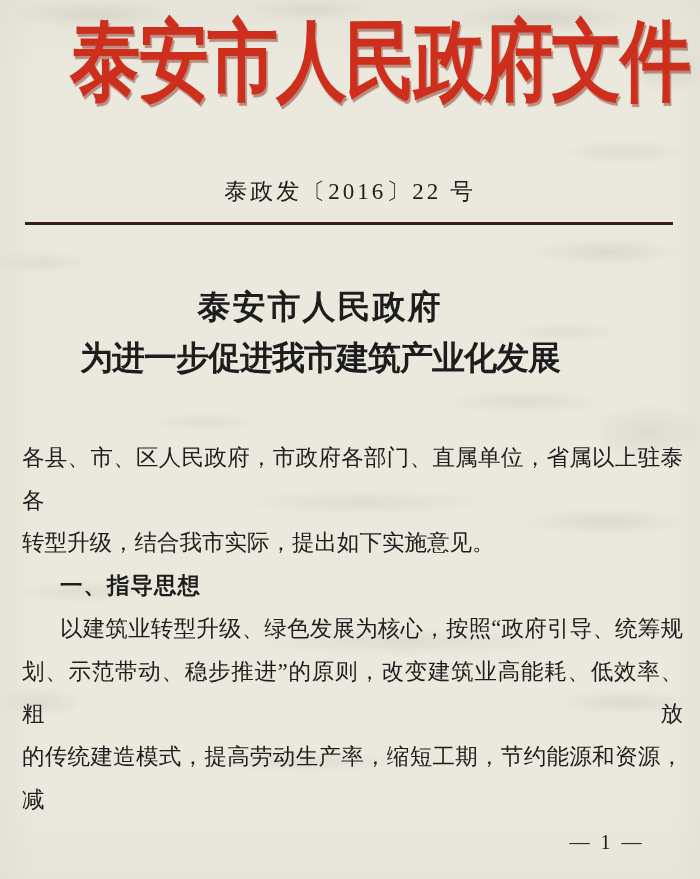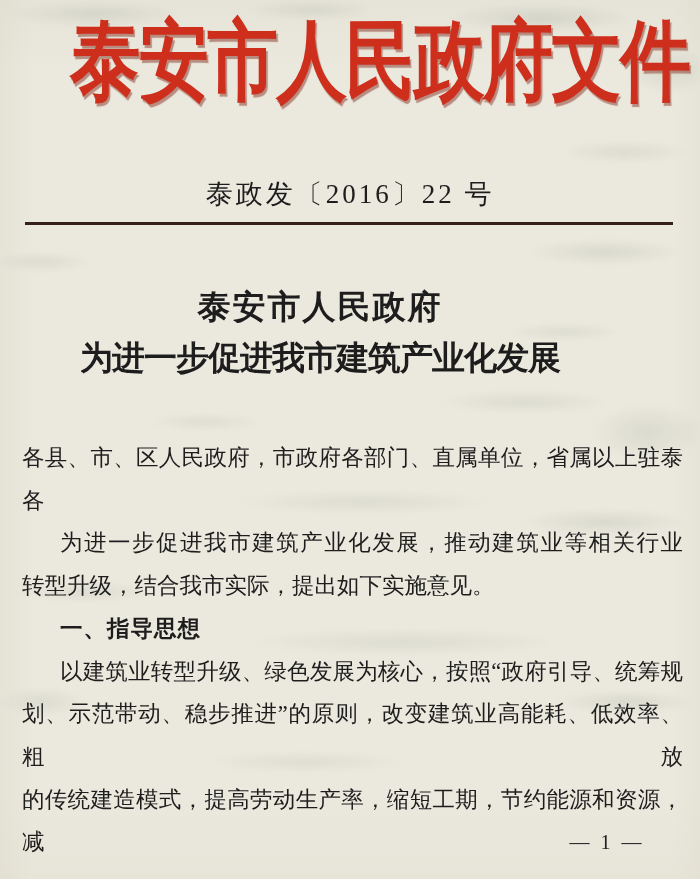--- a/index.html
+++ b/index.html
@@ -45,21 +45,21 @@
     font-size:88px;line-height:100px;font-weight:bold;
     letter-spacing:-2px;
     color:#ce2f1d;
     transform:scaleX(0.8);
     transform-origin:50% 50%;
     text-shadow:2px 3px 1px rgba(122,28,16,.45);
     white-space:nowrap;
   }
   .doc-number{
     position:absolute;top:176px;left:0;width:700px;
-    text-align:center;font-size:27px;letter-spacing:3px;
+    text-align:center;font-size:23px;letter-spacing:3px;
   }
   .rule{
     position:absolute;top:222px;left:25px;width:648px;height:3px;
     background:#352019;
   }
   .title-line{
     position:absolute;left:0;width:640px;text-align:center;
     font-weight:bold;font-size:33px;white-space:nowrap;
   }
   .title-line.l1{top:285px;letter-spacing:2px;}
@@ -92,21 +92,20 @@
   <div class="doc-number">泰政发〔2016〕22 号</div>
 
   <div class="rule"></div>
 
   <div class="title-line l1">泰安市人民政府</div>
 
   <div class="title-line l2">为进一步促进我市建筑产业化发展</div>
 
   <div class="body-block">
     <div class="line fill">各县、市、区人民政府，市政府各部门、直属单位，省属以上驻泰各</div>
-    <div class="line indent fill">为进一步促进我市建筑产业化发展，推动建筑业等相关行业</div>
     <div class="line">转型升级，结合我市实际，提出如下实施意见。</div>
     <div class="line indent heading">一、指导思想</div>
     <div class="line indent fill">以建筑业转型升级、绿色发展为核心，按照“政府引导、统筹规</div>
     <div class="line fill">划、示范带动、稳步推进”的原则，改变建筑业高能耗、低效率、粗放</div>
     <div class="line fill">的传统建造模式，提高劳动生产率，缩短工期，节约能源和资源，减</div>
 
   </div>
 
   <div class="page-number">— 1 —</div>
 

